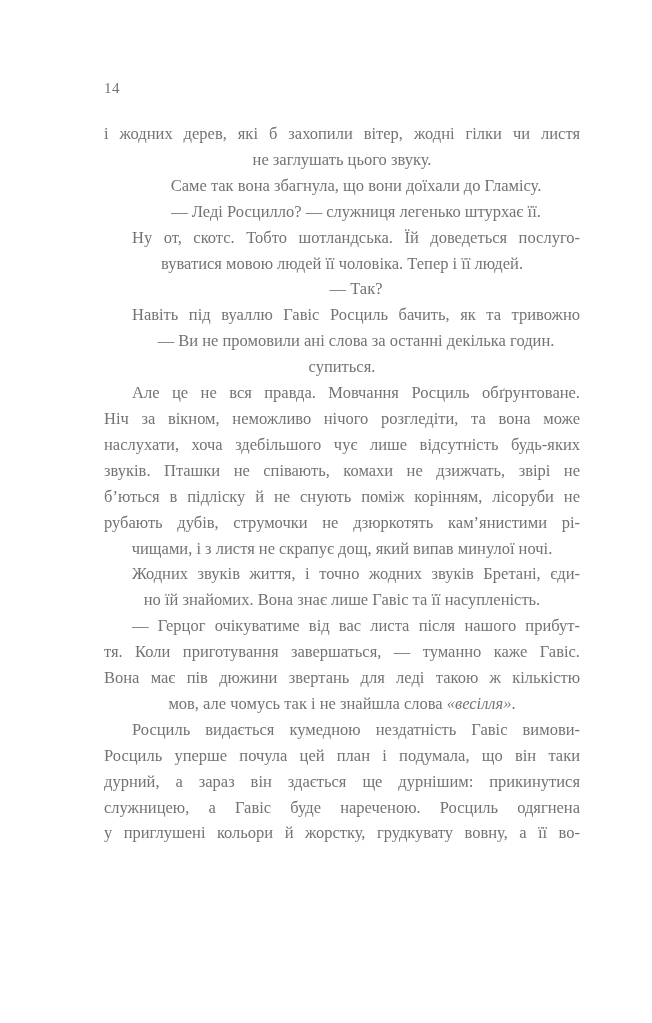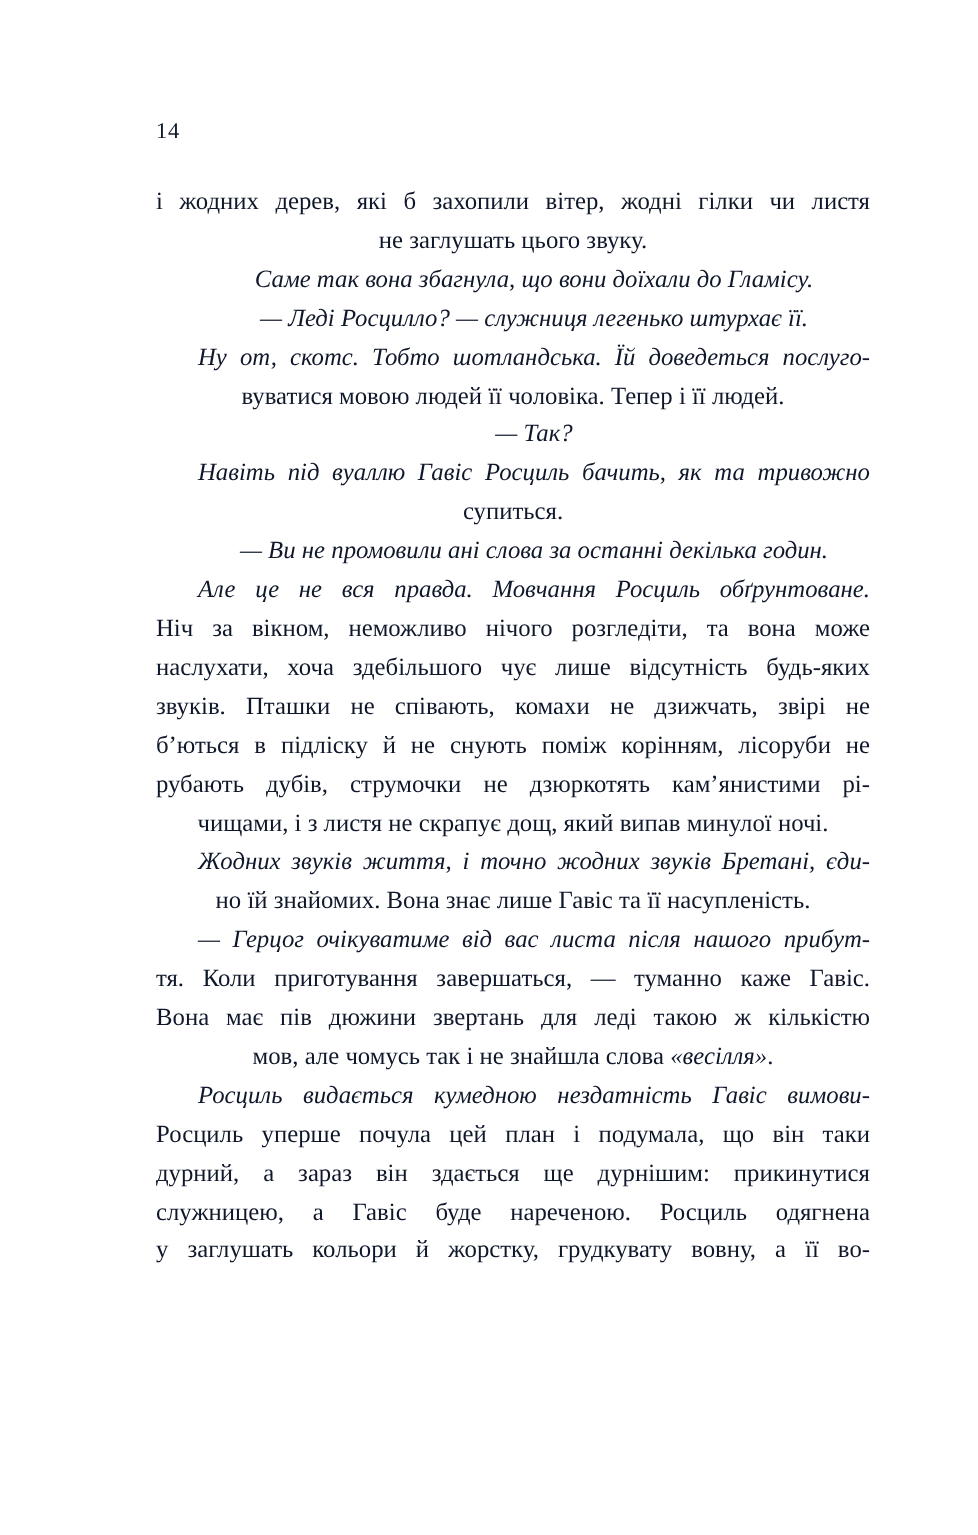--- a/index.html
+++ b/index.html
@@ -10,21 +10,21 @@
     width: 652px;
     height: 1023px;
     background: #ffffff;
     font-family: "Liberation Serif", serif;
   }
   .page {
     position: relative;
     width: 652px;
     height: 1023px;
     background: #ffffff;
-    color: #0f172a;
+    color: #737373;
     overflow: hidden;
   }
   .page-number {
     position: absolute;
     left: 104px;
     top: 80px;
     font-size: 15px;
     letter-spacing: 0.5px;
   }
   .text-block {
@@ -38,54 +38,53 @@
   .line {
     min-height: 25.9px;
     text-align: center;
   }
   .line.justify {
     text-align: justify;
     text-align-last: justify;
   }
   .line.indent {
     text-indent: 28px;
-    font-style: italic;
   }
   .italic {
     font-style: italic;
   }
 </style>
 </head>
 <body>
 
 <div class="page">
   <div class="page-number">14</div>
   <div class="text-block">
       <div class="line justify"><span>і жодних дерев, які б захопили вітер, жодні гілки чи листя</span></div>
       <div class="line"><span>не заглушать цього звуку.</span></div>
       <div class="line indent"><span>Саме так вона збагнула, що вони доїхали до Гламісу.</span></div>
       <div class="line indent"><span>— Леді Росцилло? — служниця легенько штурхає її.</span></div>
       <div class="line justify indent"><span>Ну от, скотс. Тобто шотландська. Їй доведеться послуго-</span></div>
       <div class="line"><span>вуватися мовою людей її чоловіка. Тепер і її людей.</span></div>
       <div class="line indent"><span>— Так?</span></div>
       <div class="line justify indent"><span>Навіть під вуаллю Гавіс Росциль бачить, як та тривожно</span></div>
+      <div class="line indent"><span>— Ви не промовили ані слова за останні декілька годин.</span></div>
       <div class="line"><span>супиться.</span></div>
-      <div class="line indent"><span>— Ви не промовили ані слова за останні декілька годин.</span></div>
       <div class="line justify indent"><span>Але це не вся правда. Мовчання Росциль обґрунтоване.</span></div>
       <div class="line justify"><span>Ніч за вікном, неможливо нічого розгледіти, та вона може</span></div>
       <div class="line justify"><span>наслухати, хоча здебільшого чує лише відсутність будь-яких</span></div>
       <div class="line justify"><span>звуків. Пташки не співають, комахи не дзижчать, звірі не</span></div>
       <div class="line justify"><span>б’ються в підліску й не снують поміж корінням, лісоруби не</span></div>
       <div class="line justify"><span>рубають дубів, струмочки не дзюркотять кам’янистими рі-</span></div>
       <div class="line"><span>чищами, і з листя не скрапує дощ, який випав минулої ночі.</span></div>
       <div class="line justify indent"><span>Жодних звуків життя, і точно жодних звуків Бретані, єди-</span></div>
       <div class="line"><span>но їй знайомих. Вона знає лише Гавіс та її насупленість.</span></div>
       <div class="line justify indent"><span>— Герцог очікуватиме від вас листа після нашого прибут-</span></div>
       <div class="line justify"><span>тя. Коли приготування завершаться, — туманно каже Гавіс.</span></div>
       <div class="line justify"><span>Вона має пів дюжини звертань для леді такою ж кількістю</span></div>
       <div class="line"><span>мов, але чомусь так і не знайшла слова </span><span class="italic">«весілля»</span><span>.</span></div>
       <div class="line justify indent"><span>Росциль видається кумедною нездатність Гавіс вимови-</span></div>
       <div class="line justify"><span>Росциль уперше почула цей план і подумала, що він таки</span></div>
       <div class="line justify"><span>дурний, а зараз він здається ще дурнішим: прикинутися</span></div>
       <div class="line justify"><span>служницею, а Гавіс буде нареченою. Росциль одягнена</span></div>
-      <div class="line justify"><span>у заглушать кольори й жорстку, грудкувату вовну, а її во-</span></div>
+      <div class="line justify"><span>у приглушені кольори й жорстку, грудкувату вовну, а її во-</span></div>
     </div>
 </div>
 
 </body></html>

